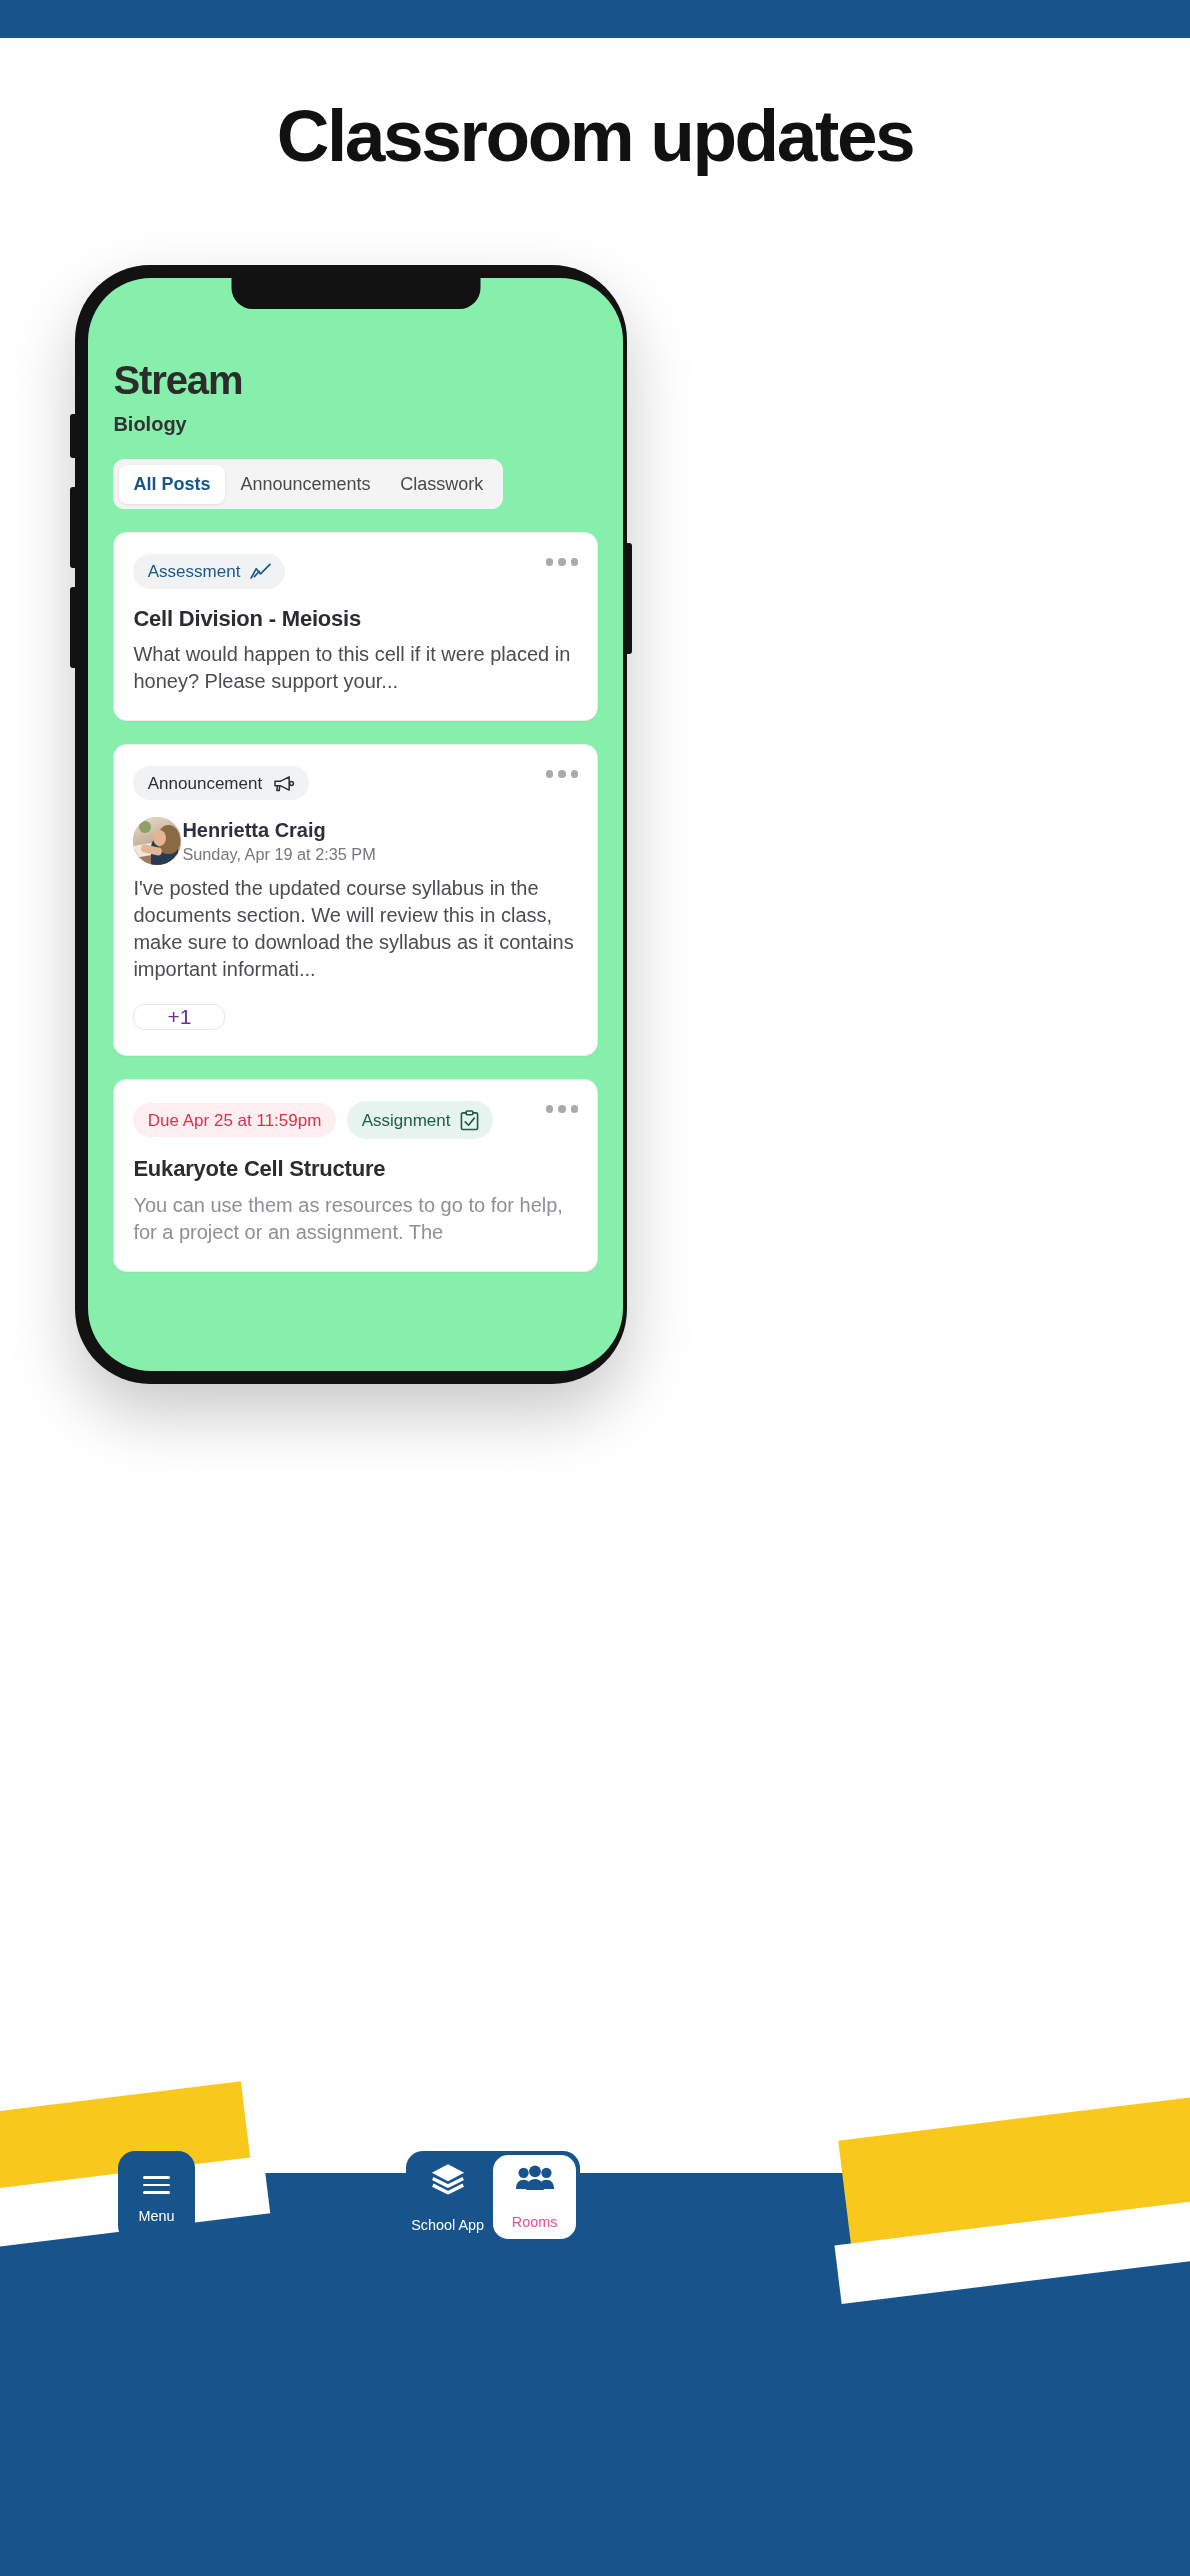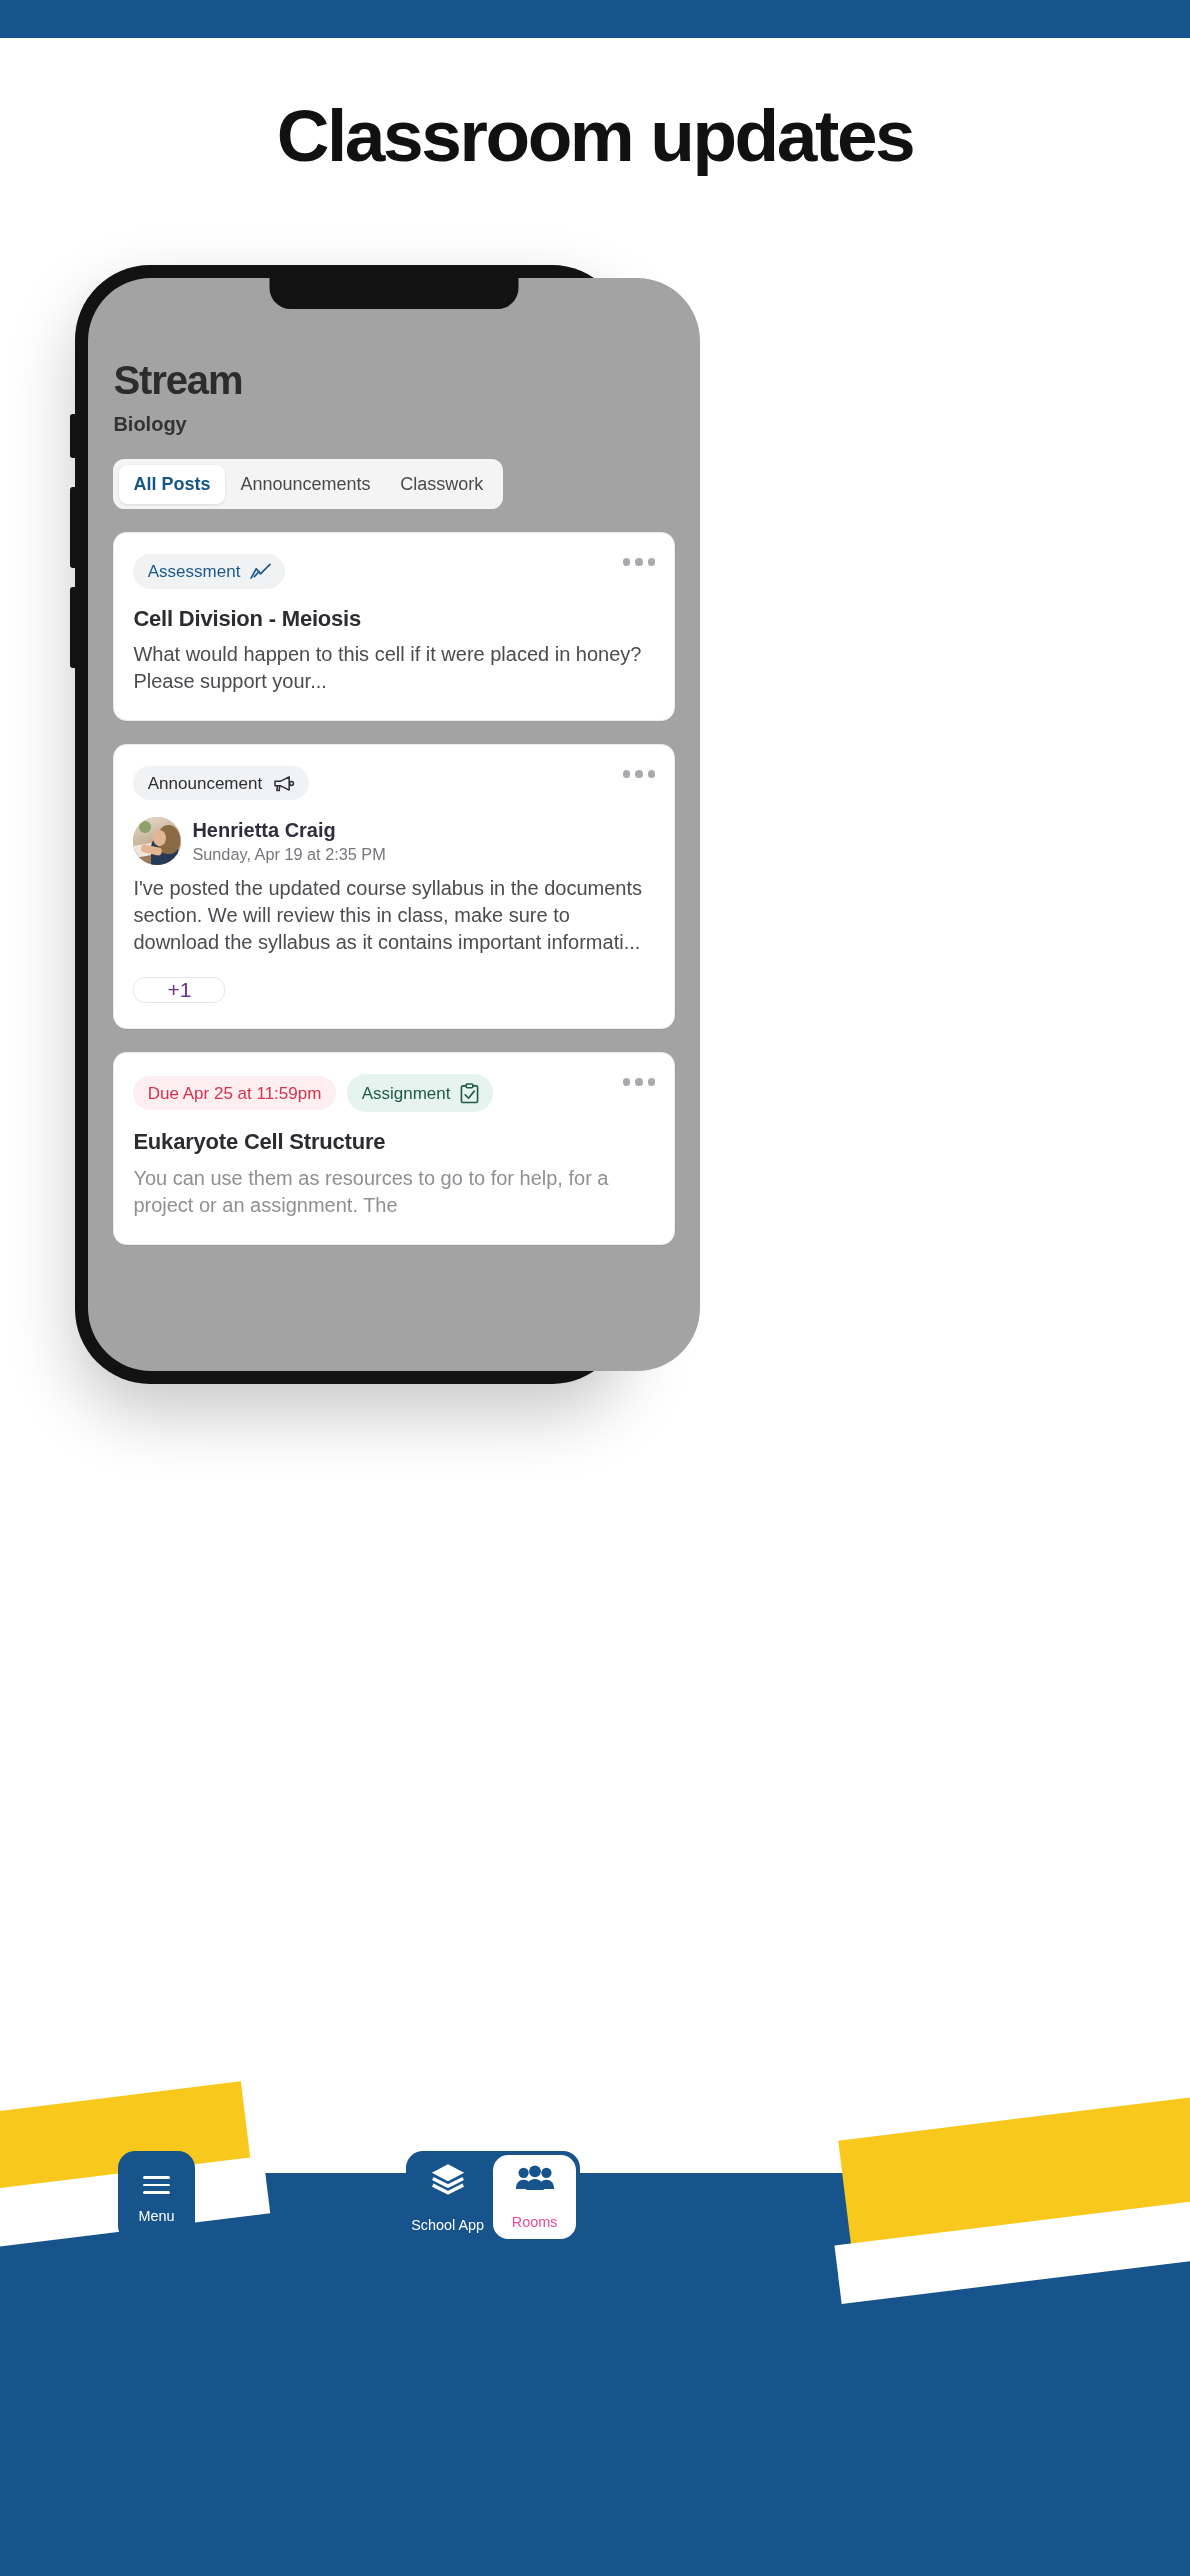--- a/index.html
+++ b/index.html
@@ -82,22 +82,22 @@
   .btn-down { top: 322px; height: 81px; }
   .phone-btn-r {
     position: absolute; right: -4.8px; top: 278px;
     width: 5.8px; height: 111px; background: #121212;
     border-radius: 0 2.9px 2.9px 0;
   }
 
   .screen {
     position: absolute;
     left: 13.4px; top: 13.4px;
-    width: 612px; height: 1093px;
-    background: #a3a3a3;
+    width: 535px; height: 1093px;
+    background: #86efac;
     border-radius: 63px;
     overflow: hidden;
   }
   .notch {
     position: absolute; left: 50%; top: 0;
     transform: translateX(-50%);
     width: 249px; height: 31px;
     background: #121212;
     border-radius: 0 0 21px 21px;
     z-index: 20;
@@ -207,21 +207,21 @@
   }
   .card-body.faded {
     color: #8f8f94;
   }
 
   
   .author {
     margin-top: 17px;
     display: flex;
     align-items: center;
-    gap: 11px;
+    gap: 1px;
   }
   .avatar {
     width: 48px; height: 48px;
     border-radius: 50%;
     overflow: hidden;
     flex: 0 0 48px;
     position: relative;
     background: #c8b9a8;
   }
   .avatar .a-wall  { position:absolute; inset:0; background:linear-gradient(160deg,#e8ddd0 0%,#c9b49c 45%,#7e5e44 100%); }

